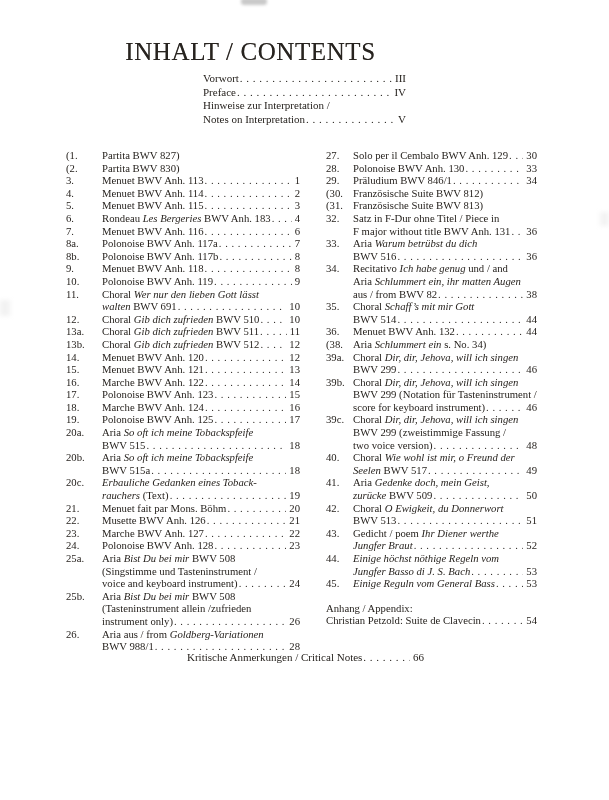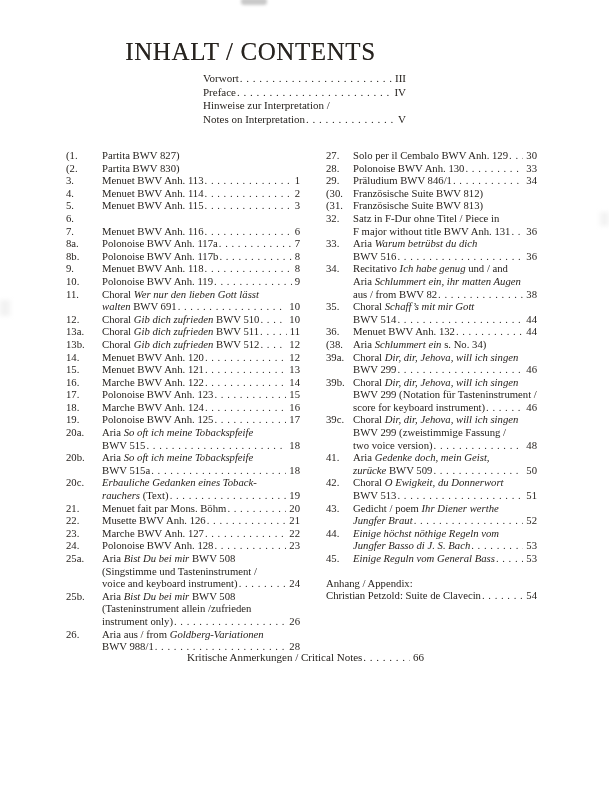--- a/index.html
+++ b/index.html
@@ -114,20 +114,27 @@
       <div class="lines">
         <div class="line">
           <span class="txt"><span>Menuet BWV Anh. 115</span></span>
           <span class="leader"></span>
           <span class="pg">3</span>
         </div>
       </div>
     </div>
     <div class="entry">
       <span class="num">6.</span>
+      <div class="lines">
+        <div class="line">
+          <span class="txt"><span>Rondeau </span><span class="it">Les Bergeries</span><span> BWV Anh. 183</span></span>
+          <span class="leader"></span>
+          <span class="pg">4</span>
+        </div>
+      </div>
     </div>
     <div class="entry">
       <span class="num">7.</span>
       <div class="lines">
         <div class="line">
           <span class="txt"><span>Menuet BWV Anh. 116</span></span>
           <span class="leader"></span>
           <span class="pg">6</span>
         </div>
       </div>
@@ -555,20 +562,33 @@
         <div class="line">
           <span class="txt"><span>Choral </span><span class="it">Dir, dir, Jehova, will ich singen</span></span>
         </div>
         <div class="line">
           <span class="txt"><span>BWV 299 (zweistimmige Fassung /</span></span>
         </div>
         <div class="line">
           <span class="txt"><span>two voice version)</span></span>
           <span class="leader"></span>
           <span class="pg">48</span>
+        </div>
+      </div>
+    </div>
+    <div class="entry">
+      <span class="num">40.</span>
+      <div class="lines">
+        <div class="line">
+          <span class="txt"><span>Choral </span><span class="it">Wie wohl ist mir, o Freund der</span></span>
+        </div>
+        <div class="line">
+          <span class="txt"><span class="it">Seelen</span><span> BWV 517</span></span>
+          <span class="leader"></span>
+          <span class="pg">49</span>
         </div>
       </div>
     </div>
     <div class="entry">
       <span class="num">41.</span>
       <div class="lines">
         <div class="line">
           <span class="txt"><span>Aria </span><span class="it">Gedenke doch, mein Geist,</span></span>
         </div>
         <div class="line">

